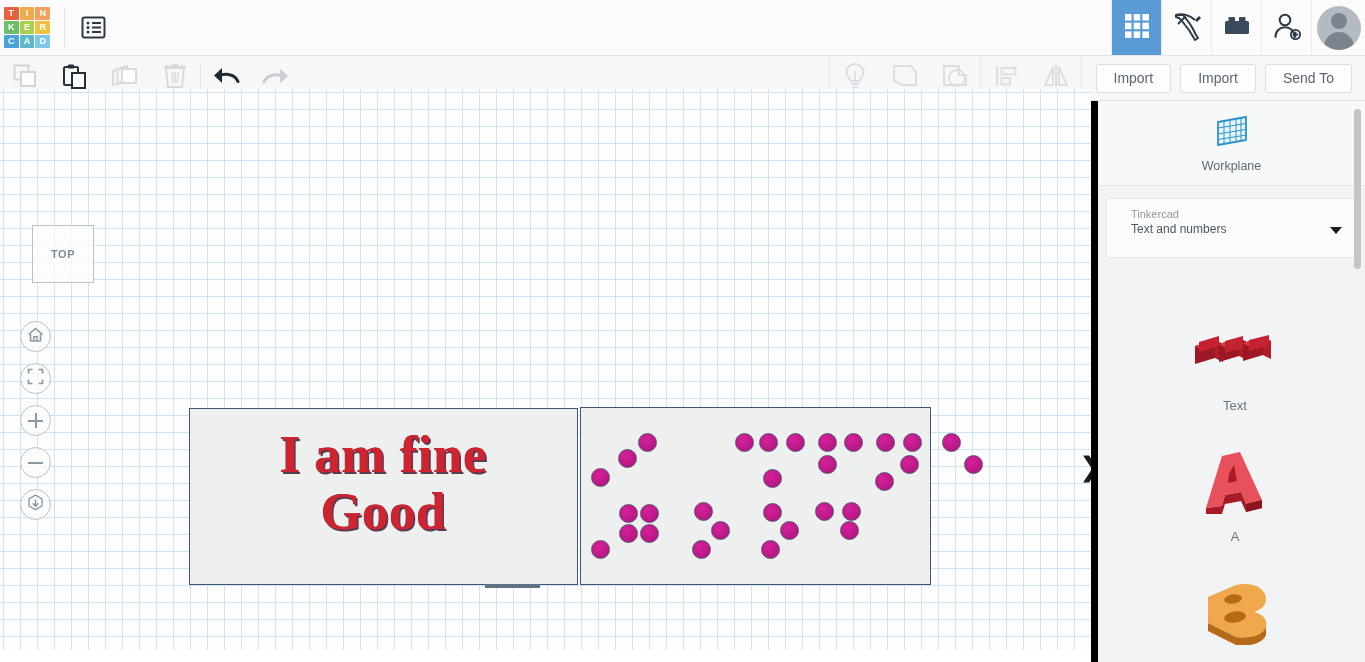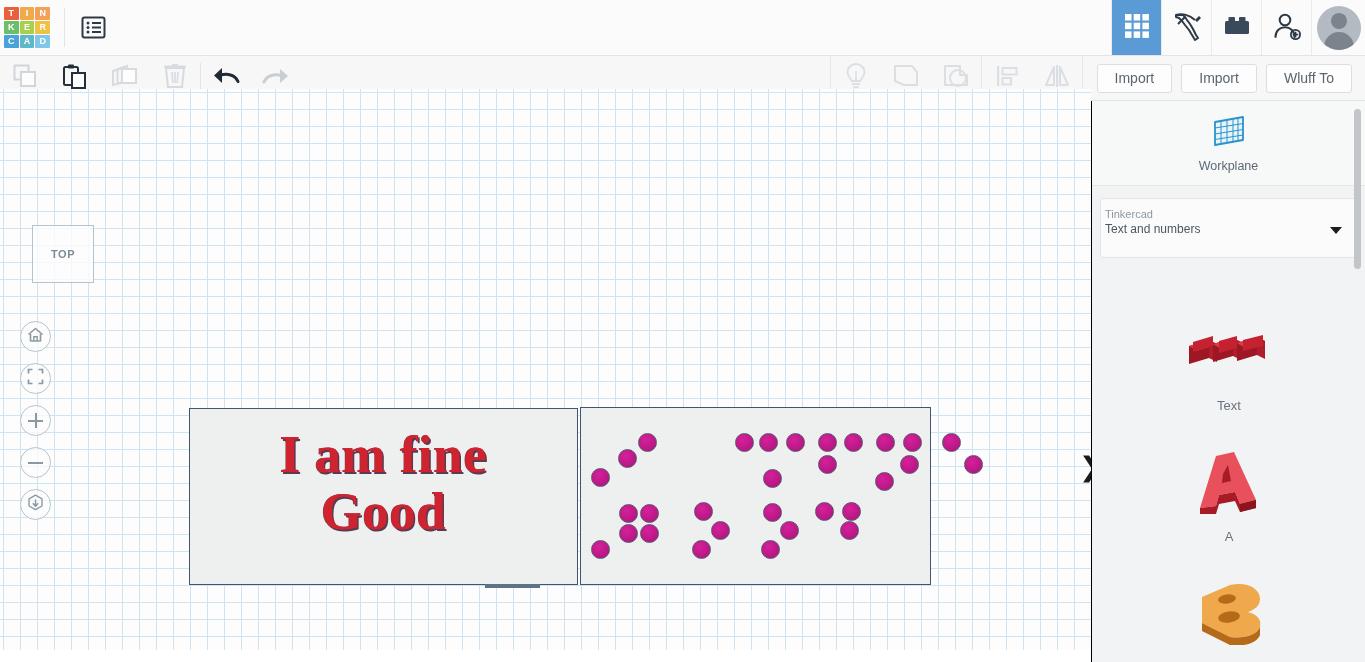--- a/index.html
+++ b/index.html
@@ -154,35 +154,35 @@
 
   #panel-chevron {
     position:absolute; left:1079px; top:365px;
     font-size:27px; color:#1b1b1b; line-height:1; cursor:pointer;
     font-family:"Liberation Serif", serif;
   }
 
   
   #rpanel {
     position:absolute; top:101px; left:1091px; width:274px; height:561px;
-    background:#f2f3f4; border-left:1px solid #000000;
+    background:#f2f3f4; border-left:7px solid #000000;
   }
   #rp-tools {
     height:85px; display:flex; background:#f7f8f8;
     border-bottom:1px solid #e4e6e8;
   }
   .rp-tool {
     flex:1; display:flex; flex-direction:column; align-items:center;
     justify-content:center; gap:6px; cursor:pointer;
   }
   .rp-tool-label { font-size:12.5px; color:#5d6a76; }
 
   #shape-select {
     margin:12px 8px 0 8px; height:60px; background:#fbfbfc;
-    border:1px solid #e3e5e8; border-radius:3px; padding:8px 4px;
+    border:1px solid #e3e5e8; border-radius:3px; padding:8px 24px;
     position:relative; cursor:pointer;
   }
   #ss-sup { font-size:11px; color:#8c98a2; line-height:1.3; }
   #ss-main { font-size:12px; color:#4b5862; line-height:1.35; }
   #ss-caret {
     position:absolute; right:14px; top:28px;
     width:0; height:0; border-left:6px solid transparent;
     border-right:6px solid transparent; border-top:7px solid #1d1d1d;
   }
 
@@ -406,21 +406,21 @@
         <path d="M17 3 L17 21 L25 21 Z" fill="none" stroke="#dbdfe3" stroke-width="2" stroke-linejoin="round"></path>
       </svg>
     </span>
   </div>
 
   <div class="tb-grp-sep"></div>
 
   <div id="tb-actions">
     <div class="tb-action">Import</div>
     <div class="tb-action">Import</div>
-    <div class="tb-action">Wluff To</div>
+    <div class="tb-action">Send To</div>
   </div>
 </div>
 
 <div id="canvas">
 
   <div id="viewcube">TOP</div>
 
   <div class="navbtn" id="nav-home">
     <span>
       <svg width="17" height="16" viewBox="0 0 17 16">

